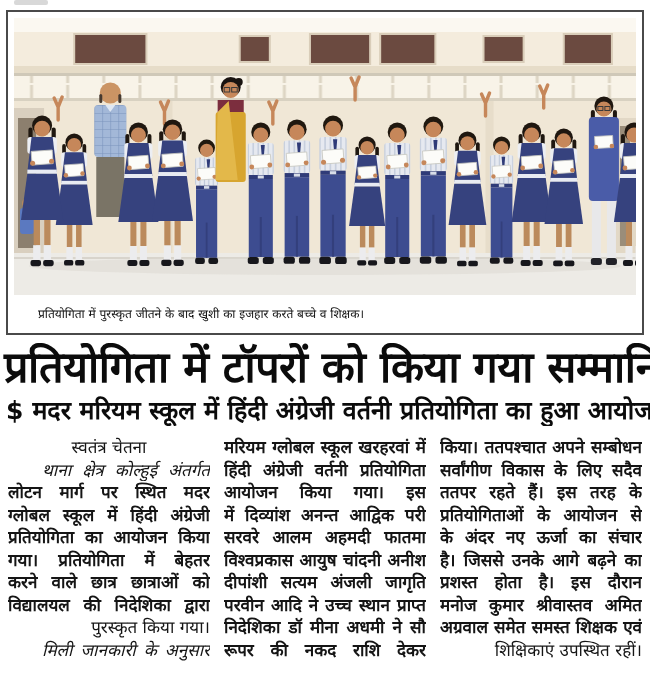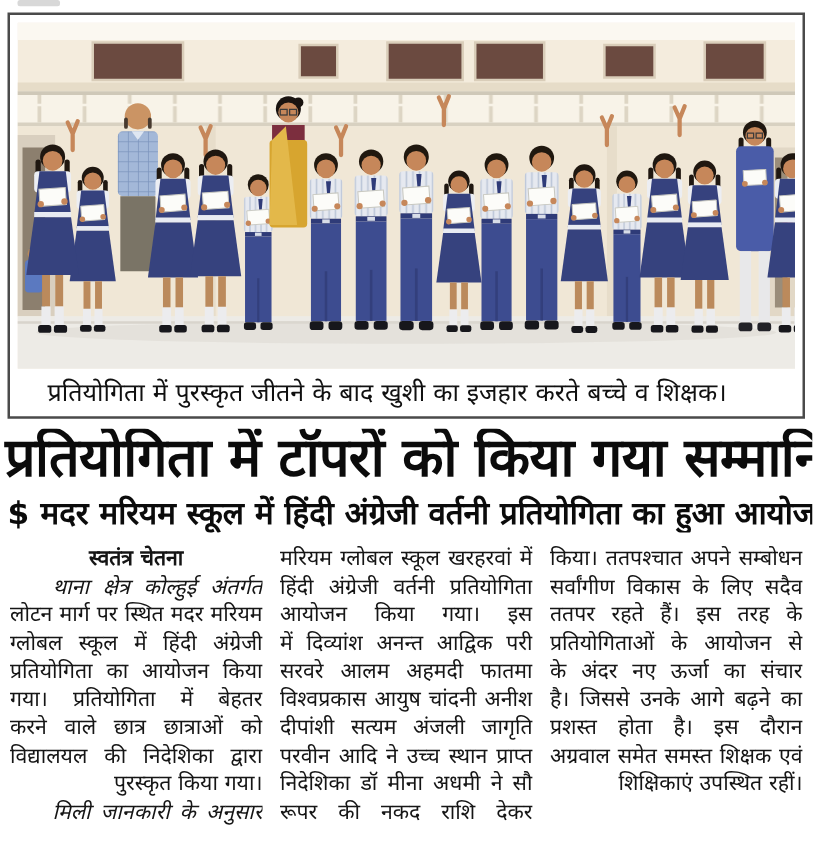--- a/index.html
+++ b/index.html
@@ -3,36 +3,36 @@
 <meta charset="utf-8">
 <style>
   html,body { margin:0; padding:0; }
   body { background:#ffffff; font-family:"DejaVu Sans","Liberation Sans",sans-serif; }
   .page { position:relative; width:650px; height:688px; background:#ffffff; color:#111; overflow:hidden; }
   .scan-artifact { position:absolute; left:14px; top:0; width:34px; height:5px; background:#d8d8d8; border-radius:2px; }
 
   
   .photo-frame { margin:10px 6px 0 6px; border:2px solid #4a4a4a; background:#ffffff; padding:6px 6px 0 6px; }
   .photo-frame svg { display:block; width:100%; height:277px; }
-  .photo-caption { height:38px; line-height:38px; font-size:20px; color:#101010; padding-left:24px;
+  .photo-caption { height:38px; line-height:38px; font-size:12px; color:#101010; padding-left:24px;
                    white-space:nowrap; overflow:hidden; }
 
   
   .headline { margin-top:8px; padding:0 4px; font-size:43px; line-height:48px; font-weight:800;
               color:#0b0b0b; text-align:center; letter-spacing:-0.5px; white-space:nowrap; overflow:hidden; }
   .subheadline { margin-top:5px; padding:0 6px; font-size:25px; line-height:30px; font-weight:700;
                  color:#0b0b0b; text-align:center; white-space:nowrap; overflow:hidden; }
   .subheadline .bullet { margin-right:9px; font-weight:700; }
 
   
   .article-body { display:flex; gap:14px; padding:0 8px; margin-top:10px; }
   .article-body .col { flex:1 1 0; min-width:0; font-size:17px; color:#151515; }
   .line { height:22.5px; line-height:22.5px; overflow:hidden; }
-  .line.justify { text-align:justify; text-align-last:justify; }
-  .line.center  { text-align:center;font-weight:bold; }
+  .line.justify { text-align:justify; text-align-last:justify;font-weight:bold; }
+  .line.center  { text-align:center; }
   .line.left    { text-align:right; }
   .line.indent  { text-align:justify; text-align-last:justify; padding-left:34px;font-style:italic; }
 </style>
 </head>
 <body>
 
 <div class="page">
 
   <div class="scan-artifact"></div>
 
@@ -222,18 +222,19 @@
         <div class="line justify">रूपर की नकद राशि देकर पुरस्कृत</div>
       </div>
     <div class="col">
         <div class="line justify">किया। ततपश्चात अपने सम्बोधन</div>
         <div class="line justify">सर्वांगीण विकास के लिए सदैव</div>
         <div class="line justify">ततपर रहते हैं। इस तरह के</div>
         <div class="line justify">प्रतियोगिताओं के आयोजन से बच्चों</div>
         <div class="line justify">के अंदर नए ऊर्जा का संचार होता</div>
         <div class="line justify">है। जिससे उनके आगे बढ़ने का मार्ग</div>
         <div class="line justify">प्रशस्त होता है। इस दौरान प्रधानाचार्य</div>
+        <div class="line justify">मनोज कुमार श्रीवास्तव अमित</div>
         <div class="line justify">अग्रवाल समेत समस्त शिक्षक एवं</div>
         <div class="line left">शिक्षिकाएं उपस्थित रहीं।</div>
       </div>
   </div>
 
 </div>
 
 </body></html>

